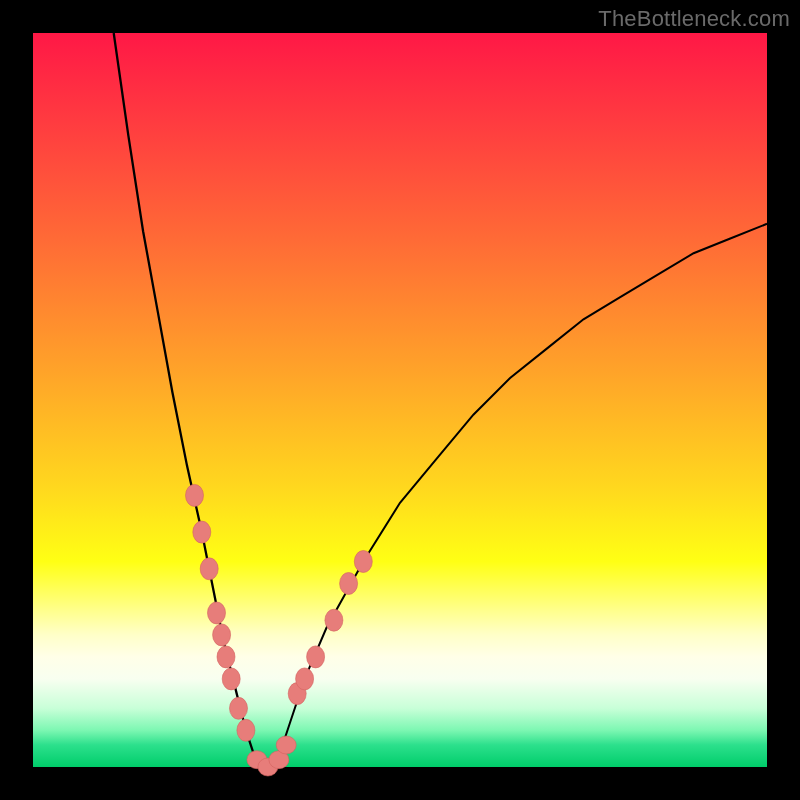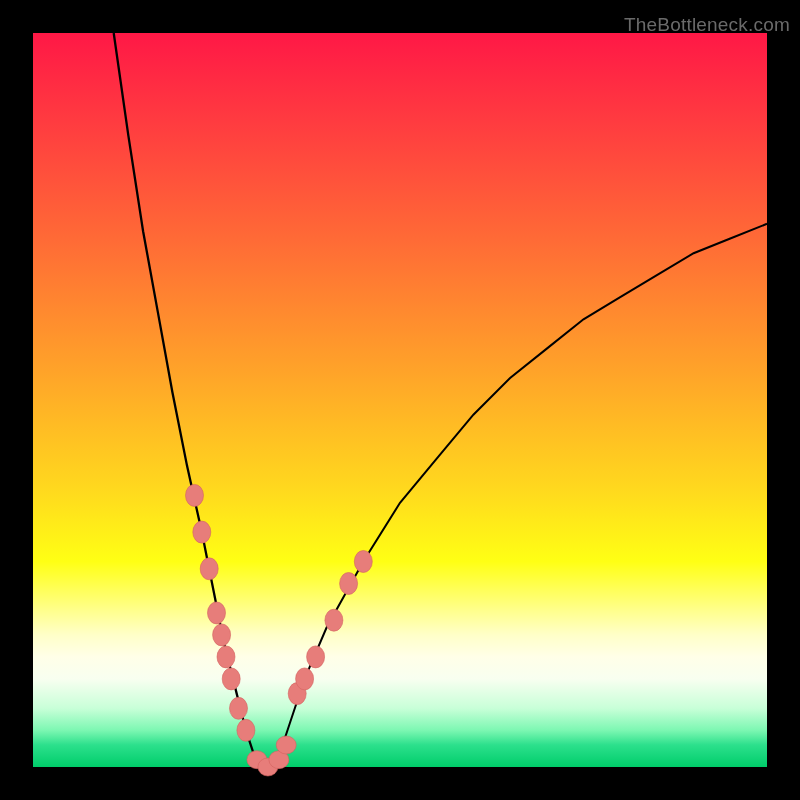--- a/index.html
+++ b/index.html
@@ -46,24 +46,24 @@
   .plot svg {
     position: absolute;
     left: 0;
     top: 0;
     width: 734px;
     height: 734px;
     overflow: visible;
   }
   .watermark {
     position: absolute;
-    top: 14px;
+    top: 6px;
     right: 10px;
     color: #6a6a6a;
-    font-size: 19px;
+    font-size: 22px;
     letter-spacing: 0.2px;
   }
 </style>
 </head>
 <body>
 
 <div class="frame">
   <div class="plot">
     <svg viewBox="0 0 734 734">
       <g>

